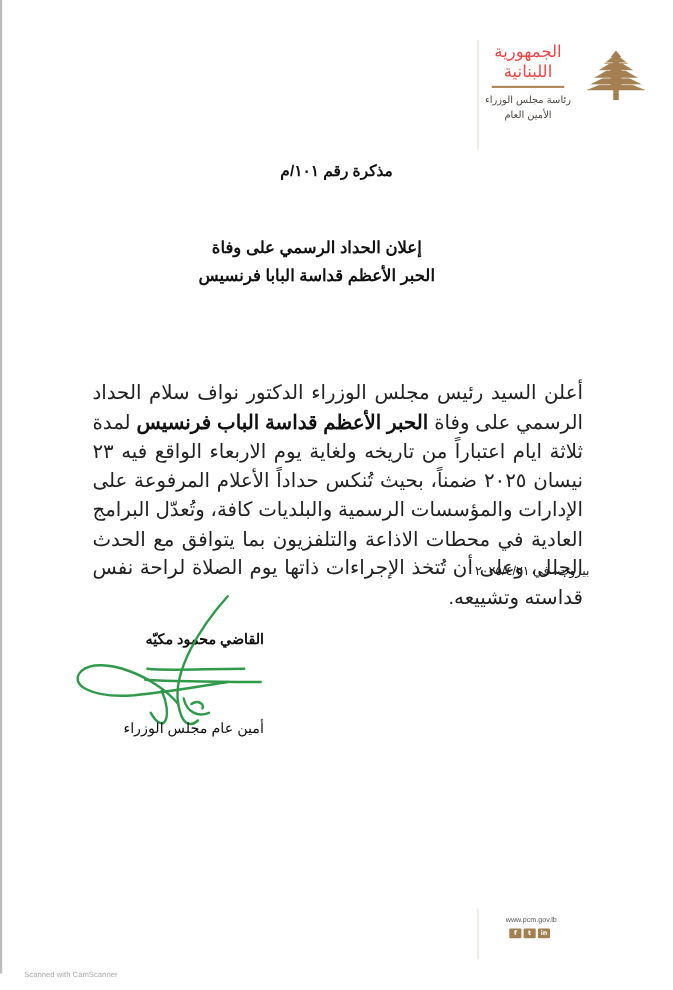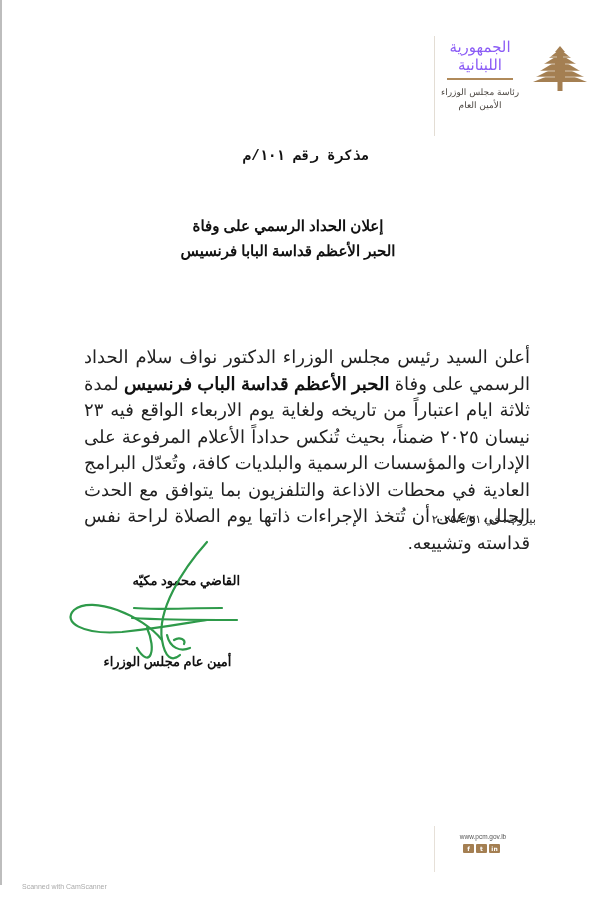--- a/index.html
+++ b/index.html
@@ -8,49 +8,49 @@
       font-family: "DejaVu Sans", "Liberation Sans", sans-serif;
       color: #111;
     }
     .page { position: absolute; left: 0; top: 0; width: 612px; height: 900px; background: #fff; }
     .left-edge { position: absolute; left: 0; top: 0; width: 2px; height: 885px; background: #bdbdbd; }
 
     
     .letterhead-rule { position: absolute; left: 434px; top: 36px; width: 1px; height: 100px; background: #e3ddd4; }
     .emblem-text { position: absolute; left: 440px; top: 38px; width: 80px; text-align: center; direction: rtl; }
     .emblem-line1, .emblem-line2 {
-      font-family: "DejaVu Serif", serif; font-size: 15px; line-height: 18px; color: #8b5cf6;
+      font-family: "DejaVu Serif", serif; font-size: 15px; line-height: 18px; color: #ef4444;
       letter-spacing: 0.5px;
     }
     .emblem-divider { width: 66px; height: 2px; background: #b08a5a; margin: 4px auto 6px; }
     .emblem-sub1, .emblem-sub2 { font-family: "DejaVu Serif", serif; font-size: 9px; line-height: 13px; color: #4a4540; }
     .cedar { position: absolute; left: 533px; top: 44px; width: 54px; height: 48px; }
 
     
     .memo-number {
       position: absolute; left: 0; width: 612px; top: 147px; text-align: center; direction: rtl;
-      font-family: Liberation Mono, monospace; font-weight: bold; font-size: 14px;
+      font-family: Liberation Sans, sans-serif; font-weight: bold; font-size: 14px;
     }
     .title { position: absolute; left: 12px; width: 552px; top: 213px; text-align: center; direction: rtl;
       font-family: "Liberation Sans", sans-serif; font-weight: bold; font-size: 15px; line-height: 25px; }
 
     .intro { position: absolute; right: 85px; top: 299px; direction: rtl; text-align: right;
       font-family: "Liberation Sans", sans-serif; font-size: 12.5px; color: #222; }
 
     .body-text { position: absolute; left: 84px; width: 446px; top: 344px; direction: rtl; text-align: justify;
       text-align-last: right; font-family: "Liberation Sans", sans-serif; font-size: 18px; line-height: 26.5px; color: #222; }
     .body-text .b { font-weight: bold; color: #111; }
 
     .date-line { position: absolute; right: 76px; top: 512px; direction: rtl;
       font-family: "Liberation Sans", sans-serif; font-size: 11.5px; color: #222; }
 
     .sig-name { position: absolute; left: 95px; width: 145px; top: 573px; text-align: right; direction: rtl;
       font-family: "Liberation Sans", sans-serif; font-weight: bold; font-size: 13px; }
-    .sig-title { position: absolute; left: 95px; width: 145px; top: 654px; text-align: center; direction: rtl;
-      font-family: "Liberation Sans", sans-serif; font-weight: bold; font-size: 13px; }
+    .sig-title { position: absolute; left: 95px; width: 145px; top: 654px; text-align: right; direction: rtl;
+      font-family: "Liberation Sans", sans-serif; font-weight: normal; font-size: 13px; }
     .signature { position: absolute; left: 62px; top: 540px; width: 190px; height: 140px; }
 
     
     .footer-rule { position: absolute; left: 434px; top: 826px; width: 1px; height: 46px; background: #e6e0d8; }
     .footer-url { position: absolute; left: 450px; top: 833px; width: 66px; text-align: center;
       font-family: "Liberation Sans", sans-serif; font-size: 6.5px; color: #555; }
     .social { position: absolute; left: 463px; top: 844px; display: flex; gap: 2px; }
     .social span { width: 11px; height: 9px; background: #a47f52; color: #fff; font-family: "DejaVu Sans", sans-serif;
       font-size: 6px; line-height: 9px; text-align: center; border-radius: 1px; font-weight: bold; }
 

